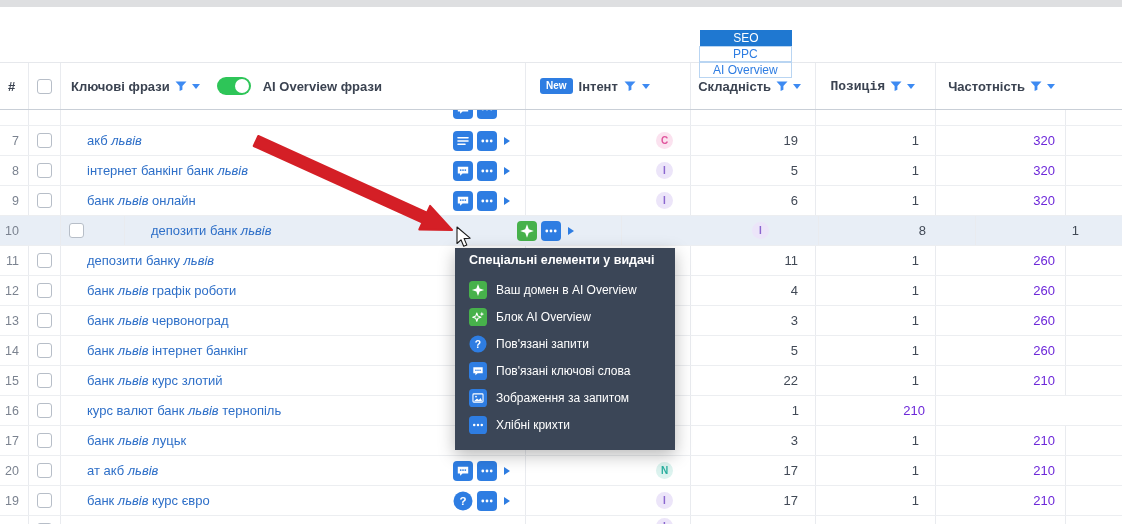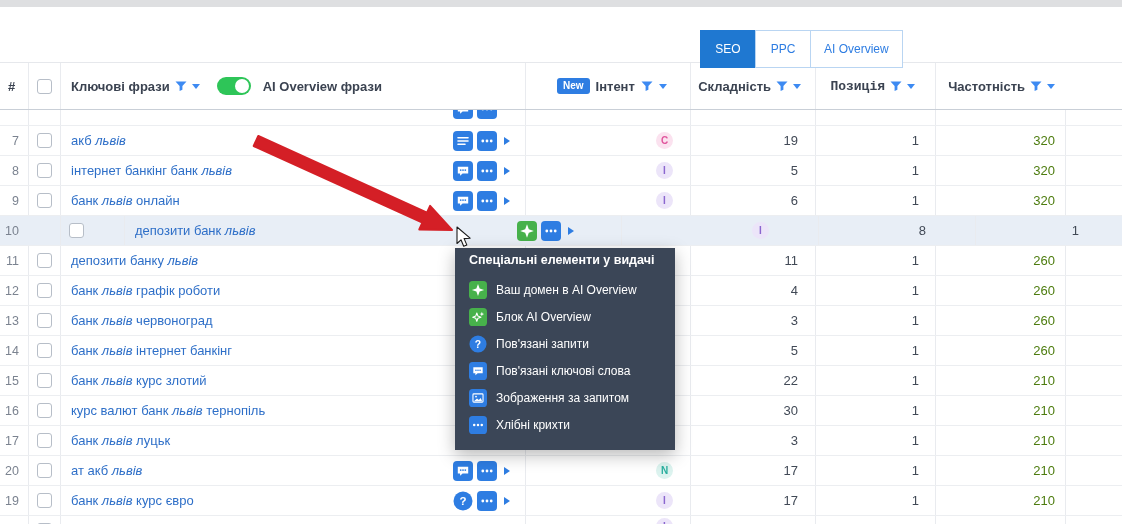--- a/index.html
+++ b/index.html
@@ -3,21 +3,21 @@
 <meta charset="utf-8">
 <style>
   * { box-sizing: border-box; margin: 0; padding: 0; }
   html,body { width:1122px; height:524px; overflow:hidden; background:#fff;
               font-family:"Liberation Sans", sans-serif; }
   .page { position:relative; width:1122px; height:524px; overflow:hidden; background:#fff; }
 
   .top-strip { position:absolute; top:0; left:0; right:0; height:7px; background:#dedfe1; }
 
   
-  .tabs { position:absolute; left:700px; top:30px; display:flex; height:38px; z-index:2; }
+  .tabs { position:absolute; left:700px; top:30px; display:flex; height:18px; z-index:2;flex-direction:column; }
   .tab { min-width:56px; padding:0 13px; display:flex; align-items:center; justify-content:center;
          font-size:12px; color:#2e7de2; background:#fff; border:1px solid #b9d5f2; margin-left:-1px; cursor:pointer; }
   .tab:first-child { margin-left:0; }
   .tab.active { background:#1f78d1; border-color:#1f78d1; color:#fff; }
 
   
   .table { position:absolute; top:62px; left:0; width:1122px; }
   .grid { display:grid; grid-template-columns:28px 32px 465px 165px 125px 120px 130px 57px; }
   .thead { height:48px; border-top:1px solid #e6e8ec; border-bottom:1px solid #c9cfd7; background:#fff; }
   .hc, .c { border-left:1px solid #e9ebef; display:flex; align-items:center; position:relative; min-width:0; }
@@ -32,47 +32,47 @@
   .h-vol  { justify-content:flex-end; padding-right:10px; gap:5px; }
   .h-traffic { padding-left:13px; }
 
   .funnel { flex:none; cursor:pointer; }
   .caret { width:0; height:0; border-left:4px solid transparent; border-right:4px solid transparent;
            border-top:5px solid #3d8af2; display:inline-block; cursor:pointer; }
   .toggle { margin-left:12px; margin-right:7px; width:34px; height:18px; border-radius:9px;
             background:#2ec558; position:relative; display:inline-block; flex:none; cursor:pointer; }
   .toggle .knob { position:absolute; right:2px; top:2px; width:14px; height:14px; border-radius:50%; background:#fff; }
   .new-badge { background:#2e7de2; color:#fff; font-size:10px; font-weight:bold;
-               padding:3px 6px; border-radius:3px; line-height:1; flex:none;margin-left:17px; }
+               padding:3px 6px; border-radius:3px; line-height:1; flex:none; }
 
   .trow { height:30px; border-bottom:1px solid #eceef1; background:#fff; }
   .trow.highlight { background:#e8eef6;gap:32px; }
   .trow.partial-top { height:16px; overflow:hidden; }
 
   .c-num { justify-content:flex-end; padding-right:9px; font-size:12.5px; color:#7b8390; }
   .c-check { justify-content:center; }
   .checkbox { width:15px; height:15px; border:1px solid #b7bec8; border-radius:3px; background:#fff;
               display:inline-block; cursor:pointer; flex:none; }
-  .c-phrase { padding-left:10px; font-size:13px; }
+  .c-phrase { padding-left:26px; font-size:13px; }
   .phrase { color:#2e6fc8; text-decoration:none; white-space:nowrap; cursor:pointer; }
   .phrase .it { font-style:italic; }
   .sf-icons { position:absolute; left:392px; top:50%; transform:translateY(-50%);
               display:flex; gap:4px; align-items:center; }
   .partial-top .sf-icons { top:-11px; transform:none; }
   .sf-icon { width:20px; height:20px; display:inline-block; cursor:pointer; }
   .sf-icon svg { display:block; width:100%; height:100%; }
   .expand { width:0; height:0; border-left:6px solid #2e7de2; border-top:4.5px solid transparent;
             border-bottom:4.5px solid transparent; margin-left:3px; cursor:pointer; }
   .c-intent { padding-left:130px; }
   .intent-badge { width:17px; height:17px; border-radius:50%; display:flex; align-items:center;
                   justify-content:center; font-size:10px; font-weight:bold; flex:none; }
   .partial-bottom .c-intent { align-items:flex-start; padding-top:2px; }
   .c-diff { justify-content:flex-end; padding-right:17px; font-size:13px; color:#414956; }
   .c-pos  { justify-content:flex-end; padding-right:16px; font-size:13px; color:#414956; }
-  .c-vol  { justify-content:flex-end; padding-right:10px; font-size:13px; color:#4d7c0f;text-align:right; }
+  .c-vol  { justify-content:flex-end; padding-right:10px; font-size:13px; color:#6d28d9;text-align:right; }
 
   
   .tooltip { position:absolute; left:455px; top:248px; width:220px; background:#3b4657; color:#fff;
              padding:5px 14px 12px; z-index:5; box-shadow:0 5px 16px rgba(0,0,0,.28); }
   .tooltip-title { font-size:12.5px; font-weight:bold; margin-bottom:9px; white-space:nowrap; }
   .tip-item { display:flex; align-items:center; gap:9px; height:27px; font-size:12px; white-space:nowrap; }
   .tip-icon { width:18px; height:18px; flex:none; }
   .tip-icon svg { display:block; width:100%; height:100%; }
 
   .overlay { position:absolute; left:0; top:0; width:1122px; height:524px; pointer-events:none; z-index:10; }
@@ -388,21 +388,20 @@
         <div class="trow grid">
     <div class="c c-num">16</div>
     <div class="c c-check">
             <span class="checkbox"></span>
           </div>
     <div class="c c-phrase">
       <a class="phrase"><span>курс валют банк </span><span class="it">львів</span><span> тернопіль</span></a>
       <span class="sf-icons"></span>
     </div>
     <div class="c c-intent"></div>
-    <div class="c c-diff">30</div>
     <div class="c c-pos">1</div>
     <div class="c c-vol">210</div>
     <div class="c c-traffic"></div>
   </div>
         <div class="trow grid">
     <div class="c c-num">17</div>
     <div class="c c-check">
             <span class="checkbox"></span>
           </div>
     <div class="c c-phrase">

